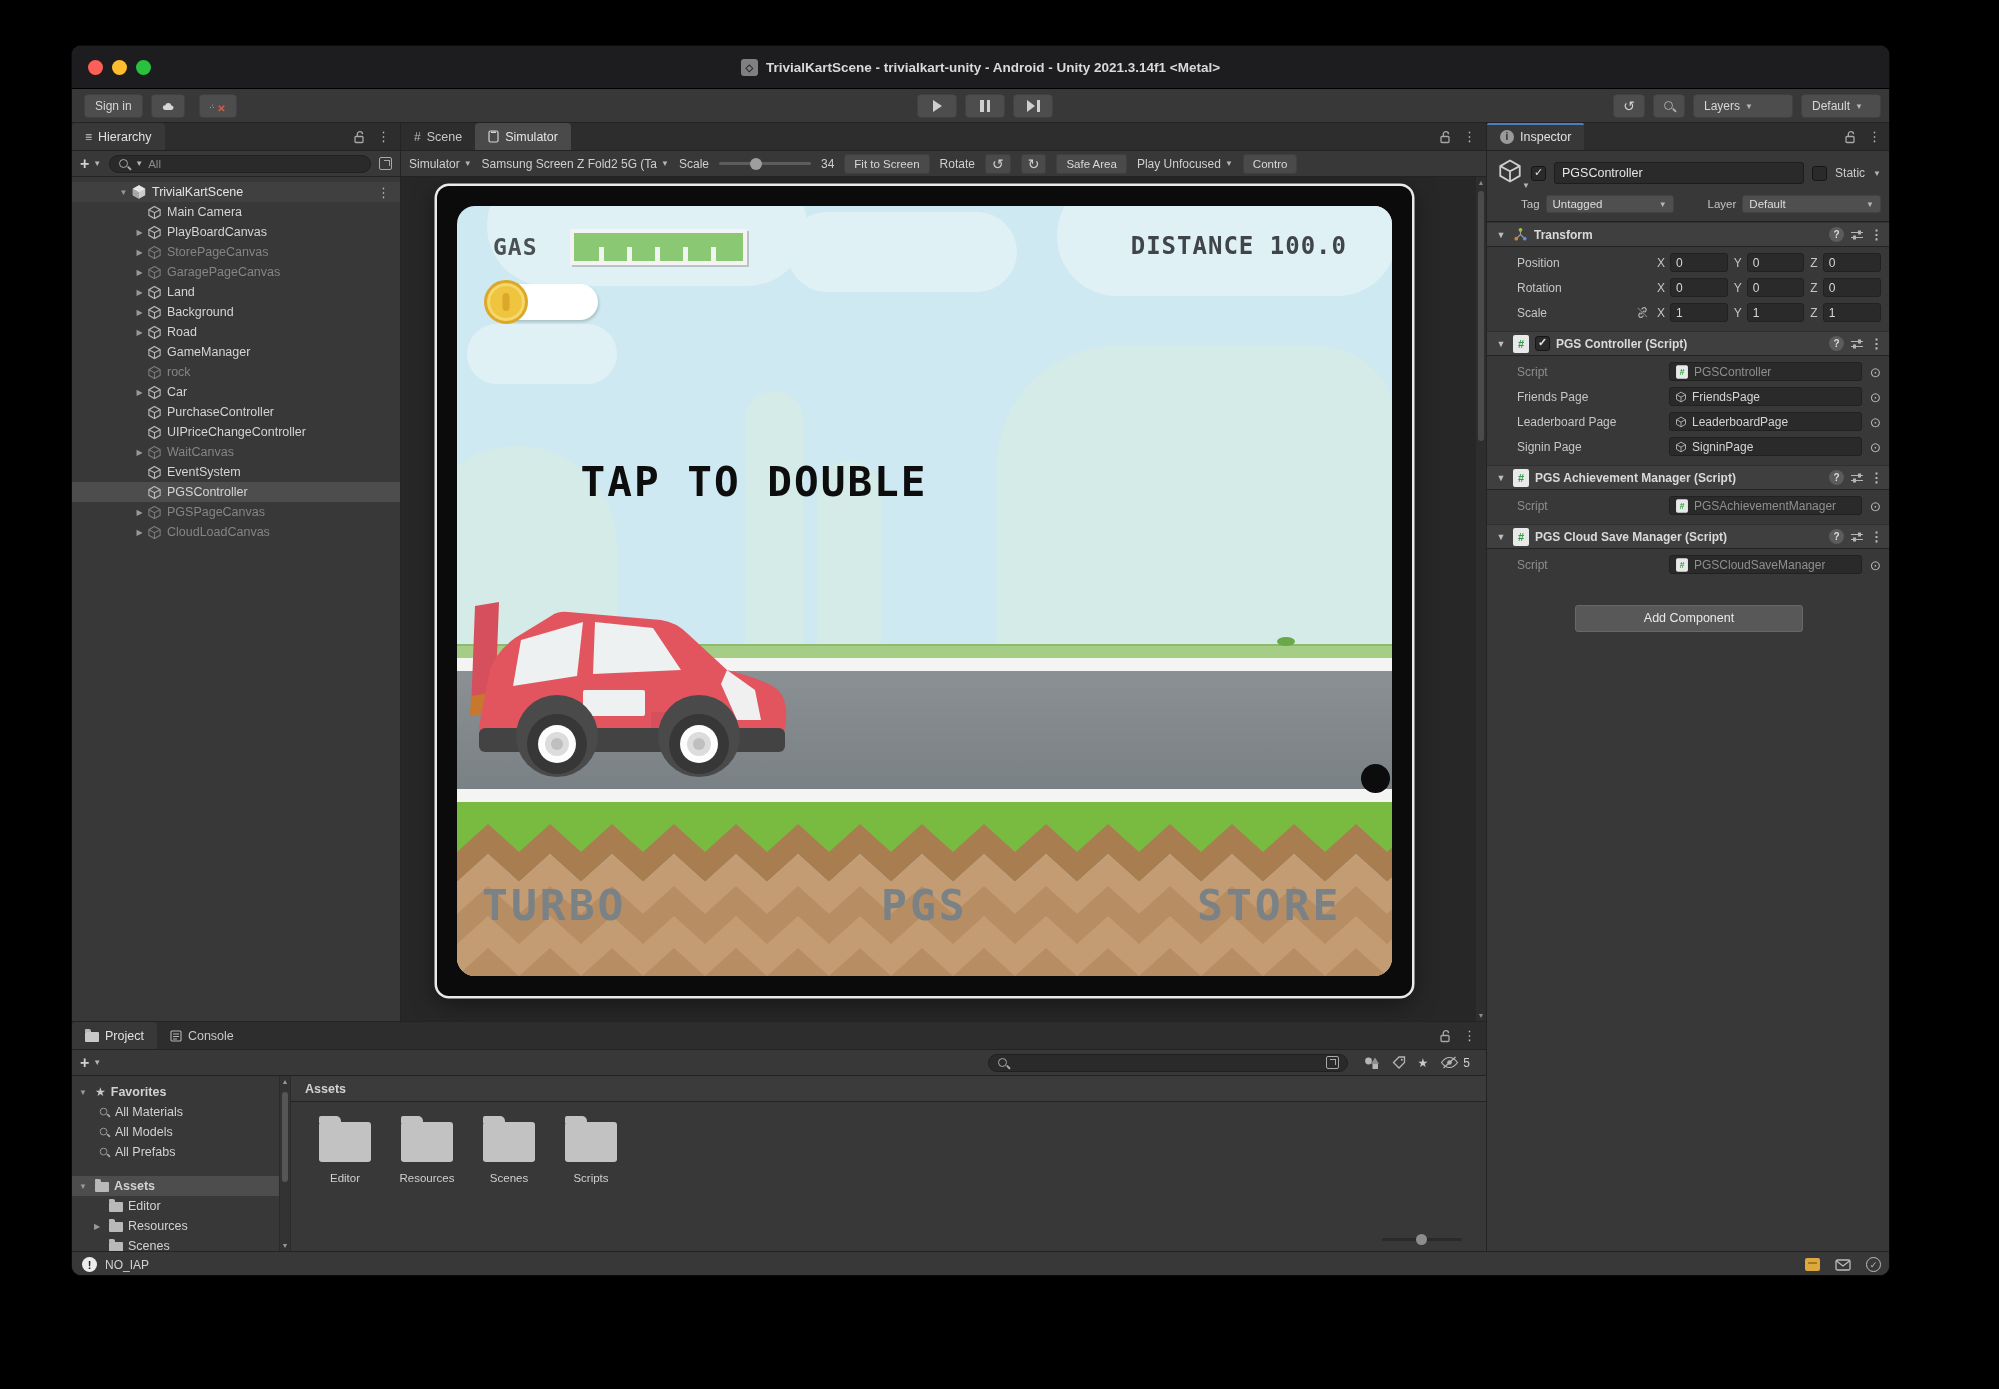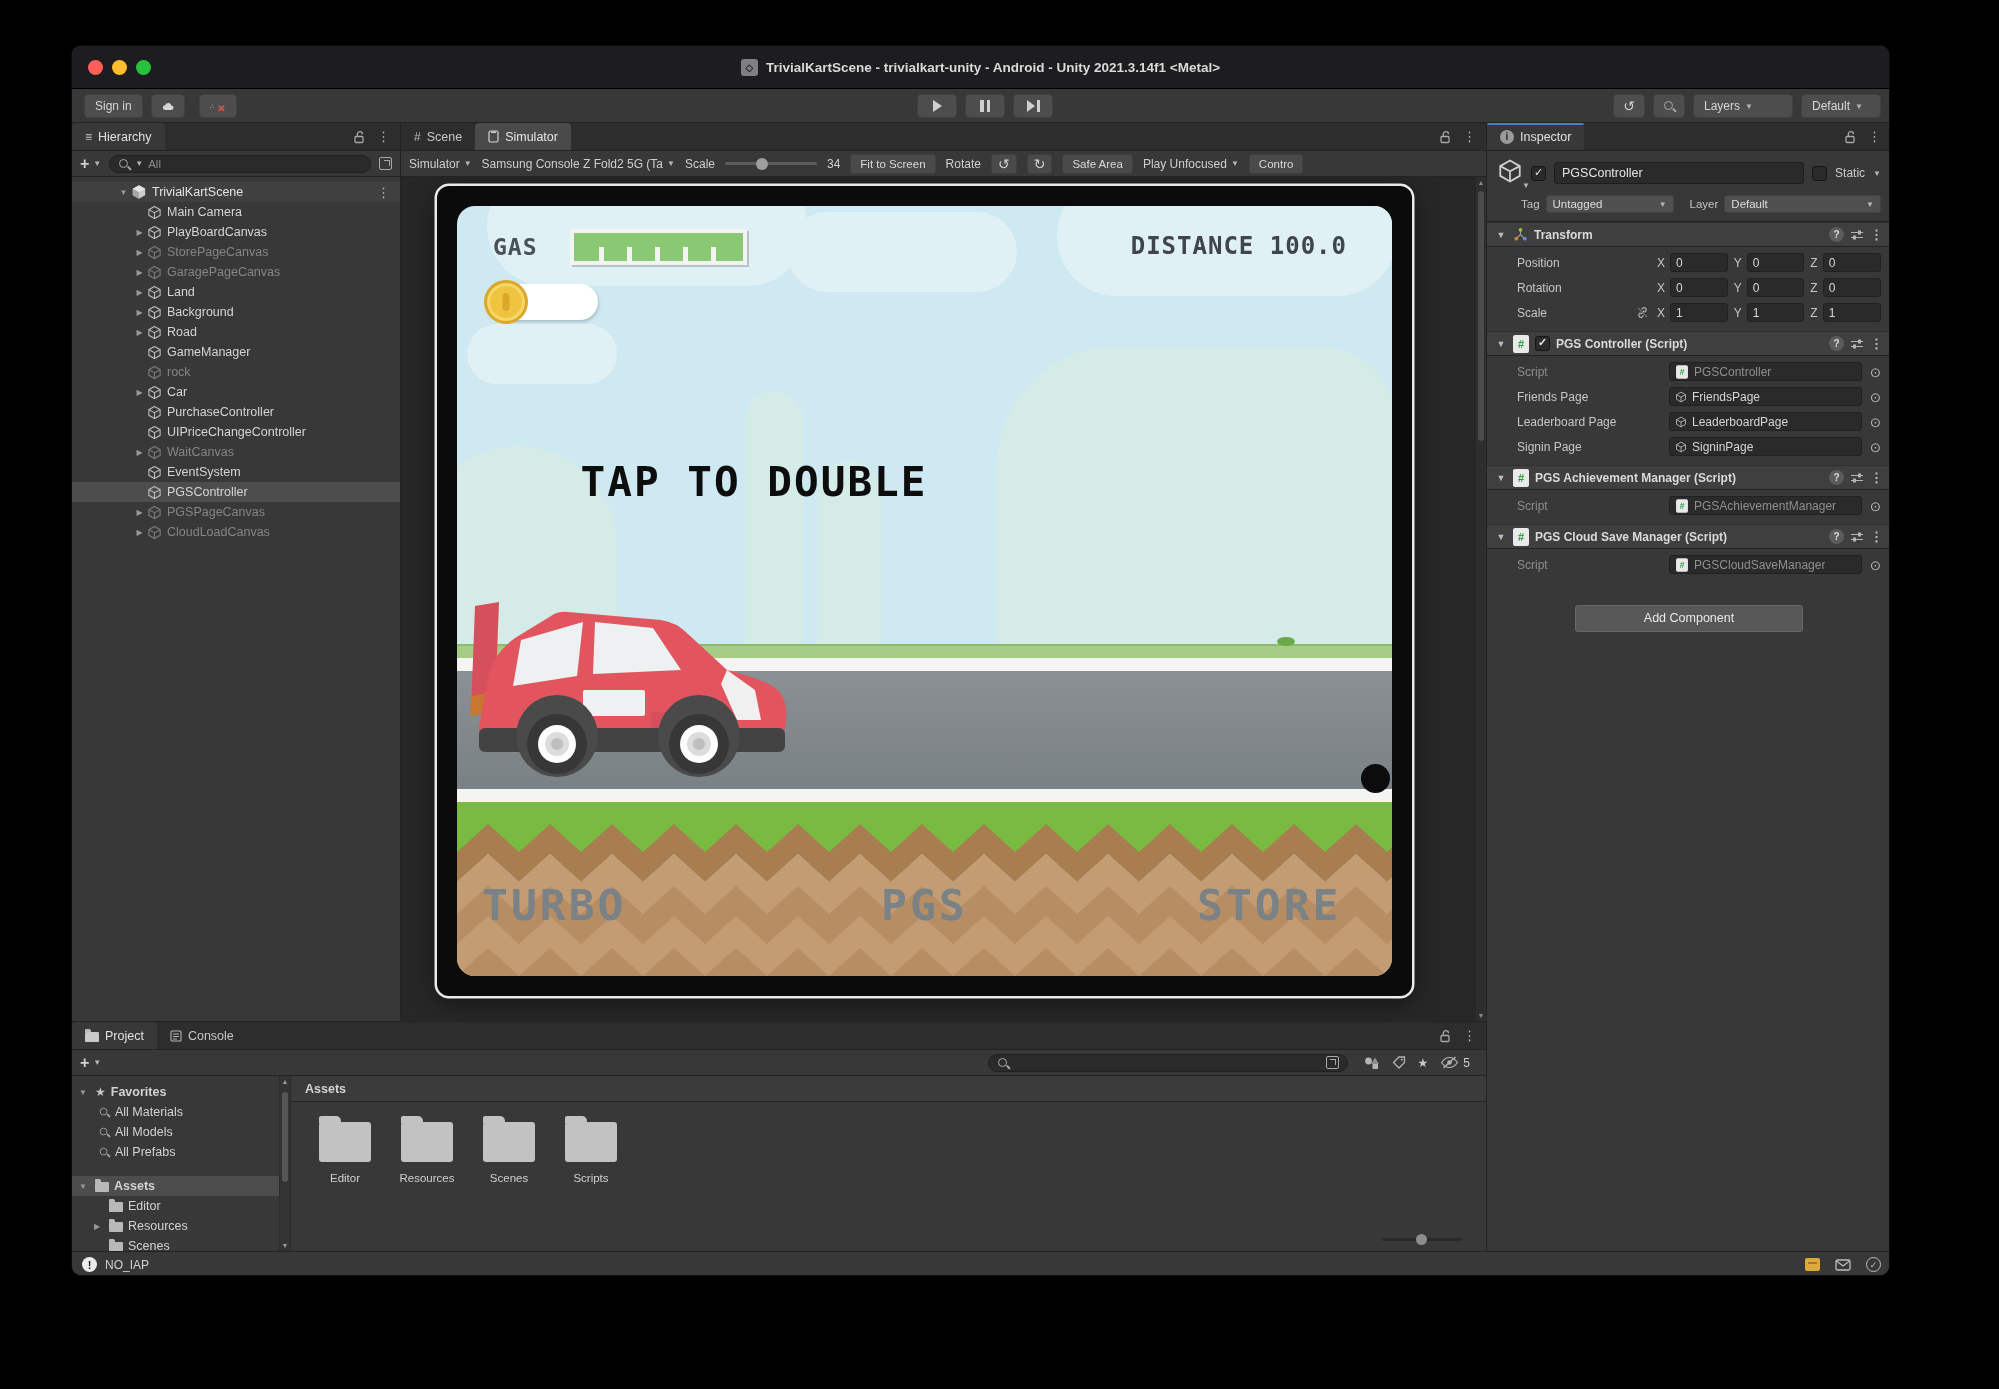--- a/index.html
+++ b/index.html
@@ -460,21 +460,21 @@
           </svg>
         <span class="kebab">⋮</span>
       </div>
     </div>
     <div class="panel-toolbar simtb">
       <div class="lblitem">
           <span>Simulator</span>
           <span class="caret">▼</span>
         </div>
       <div class="lblitem">
-          <span>Samsung Console Z Fold2 5G (Ta</span>
+          <span>Samsung Screen Z Fold2 5G (Ta</span>
           <span class="caret">▼</span>
         </div>
       <div class="lblitem">
           <span>Scale</span>
         </div>
       <div class="slider">
           <i></i>
         </div>
       <span>34</span>
       <div class="sbtn">
@@ -609,21 +609,21 @@
       <span class="chk"></span>
       <span class="ihlabel">Static</span>
       <span class="caret">▼</span>
     </div>
     <div class="tagrow">
       <span>Tag</span>
       <div class="select" style="width:128px">
           <span>Untagged</span>
           <span class="caret">▼</span>
         </div>
-      <span style="margin-left:10px">Layer</span>
+      <span style="margin-left:28px">Layer</span>
       <div class="select" style="flex:1">
           <span>Default</span>
           <span class="caret">▼</span>
         </div>
     </div>
 
     <div class="sechdr">
       <span class="fold">▼</span>
       <svg width="15" height="15" viewBox="0 0 16 16">
           <path d="M8 8V3M8 8 3.5 12.5M8 8l4.5 4.5" stroke="#9a9a9a" stroke-width="1.2"></path>

